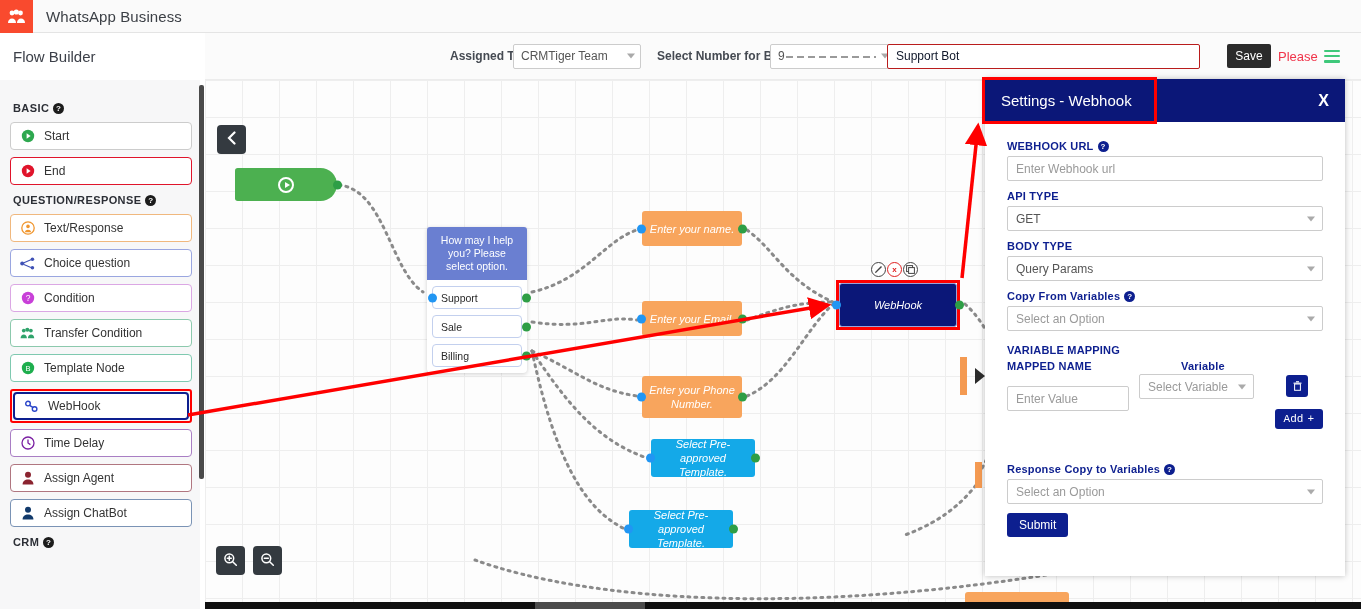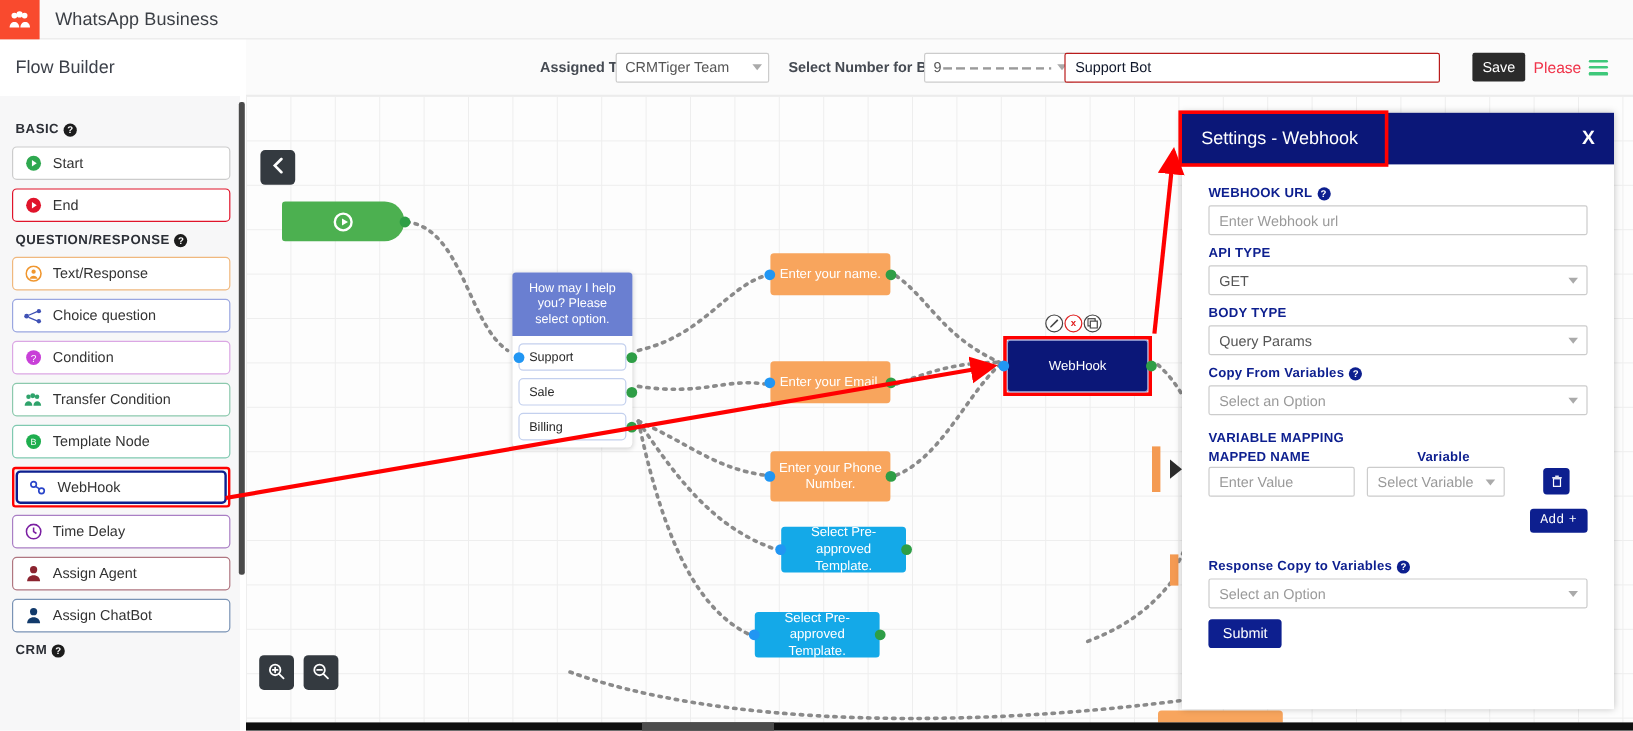--- a/index.html
+++ b/index.html
@@ -127,21 +127,21 @@
     position:absolute; width:29px; height:29px; background:#343a40; border-radius:4px;
     display:flex; align-items:center; justify-content:center; color:#fff; cursor:pointer;
   }
   #collapse-btn { left:12px; top:45px; }
   #zoom-in-btn  { left:11px; top:466px; }
   #zoom-out-btn { left:48px; top:466px; }
 
   
   .node { position:absolute; border-radius:3px; color:#fff; font-size:11px;
           display:flex; align-items:center; justify-content:center;
-          text-align:center; line-height:14px; padding:4px 6px; }
+          text-align:center; line-height:14px; padding:4px 6px;font-style:italic; }
   .port { position:absolute; width:9px; height:9px; border-radius:50%; }
   .port.in  { background:#2196f3; left:-5px; top:50%; transform:translateY(-50%); }
   .port.out { background:#2e9e46; right:-5px; top:50%; transform:translateY(-50%); }
 
   #node-start {
     left:30px; top:88px; width:102px; height:33px; background:#4cb050;
     border-radius:3px 18px 18px 3px;
   }
   #node-start .play {
     width:16px;height:16px;border-radius:50%;border:2px solid #fff;
@@ -192,21 +192,21 @@
   }
   .act-ic.del { border-color:#e02020; color:#e02020; font-weight:bold; }
   .stub { position:absolute; background:#f49a52; width:7px; height:26px; }
   #stub1 { left:770px; top:382px; }
 
   
   #annot { position:absolute; left:0; top:0; width:1361px; height:609px; pointer-events:none; z-index:20; }
 
   
   #panel {
-    position:absolute; left:985px; top:94px; width:360px; height:497px;
+    position:absolute; left:985px; top:79px; width:360px; height:497px;
     background:#fff; box-shadow:0 0 6px rgba(0,0,0,.25); z-index:15;
   }
   #panel-header {
     height:43px; background:#0b1778; display:flex; align-items:center;
     justify-content:space-between; padding:0 16px 0 0;
   }
   #panel-title-box {
     border:3px solid #ff0000; margin:-3px 0 -3px -3px; padding:8px 22px 8px 16px;
     height:47px; display:flex; align-items:center;
   }
@@ -223,21 +223,21 @@
     font-size:12px; color:#9a9a9a; display:flex; align-items:center; padding:0 8px;
     position:relative;
   }
   .inp.val { color:#555; }
   .inp .caret {
     position:absolute; right:7px; top:50%; transform:translateY(-50%);
     width:0;height:0;border-left:4px solid transparent;border-right:4px solid transparent;
     border-top:5px solid #aaa;
   }
   #vm-row { display:flex; align-items:flex-start; gap:10px; margin-top:2px; }
-  #vm-mapped { width:122px; }
+  #vm-mapped { width:122px;margin-top:12px; }
   #vm-var { width:115px; }
   #vm-del {
     width:22px; height:22px; background:#0d1f8f; border-radius:3px; color:#fff;
     display:flex; align-items:center; justify-content:center; font-size:10px; cursor:pointer;
     margin-left:22px; margin-top:1px;
   }
   #add-btn {
     position:absolute; right:22px; top:330px; background:#0d1f8f; color:#fff;
     font-size:11px; border-radius:3px; padding:4px 9px; cursor:pointer;
     display:flex; align-items:center; gap:4px;font-family:Liberation Mono, monospace;

